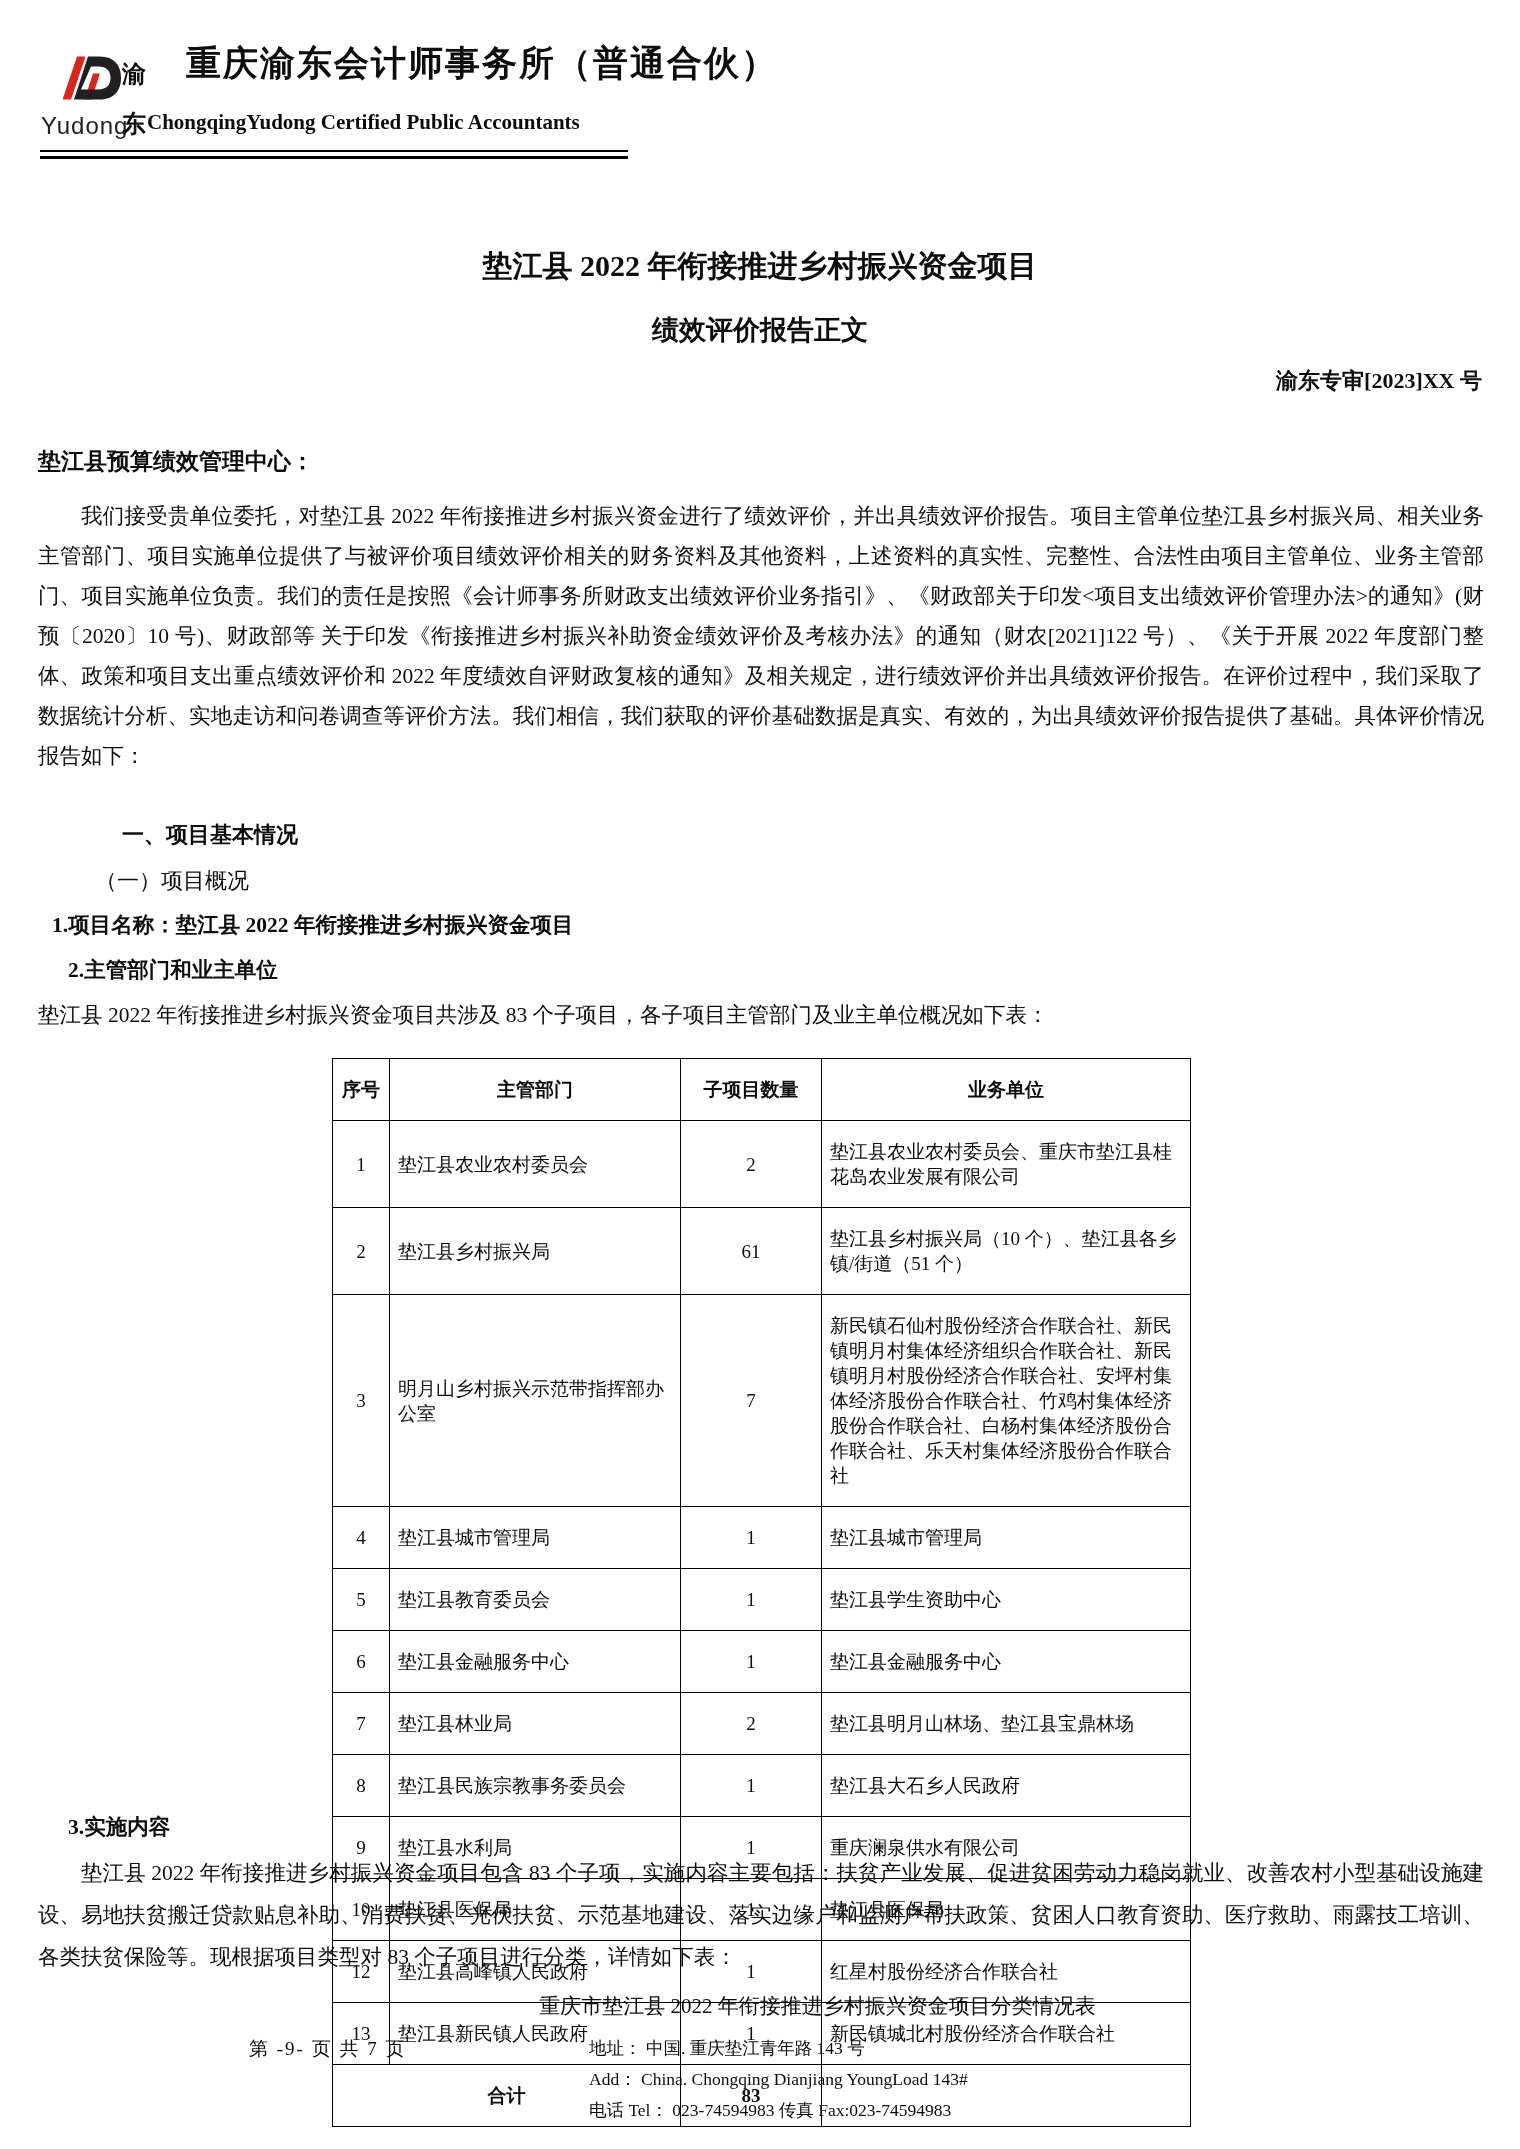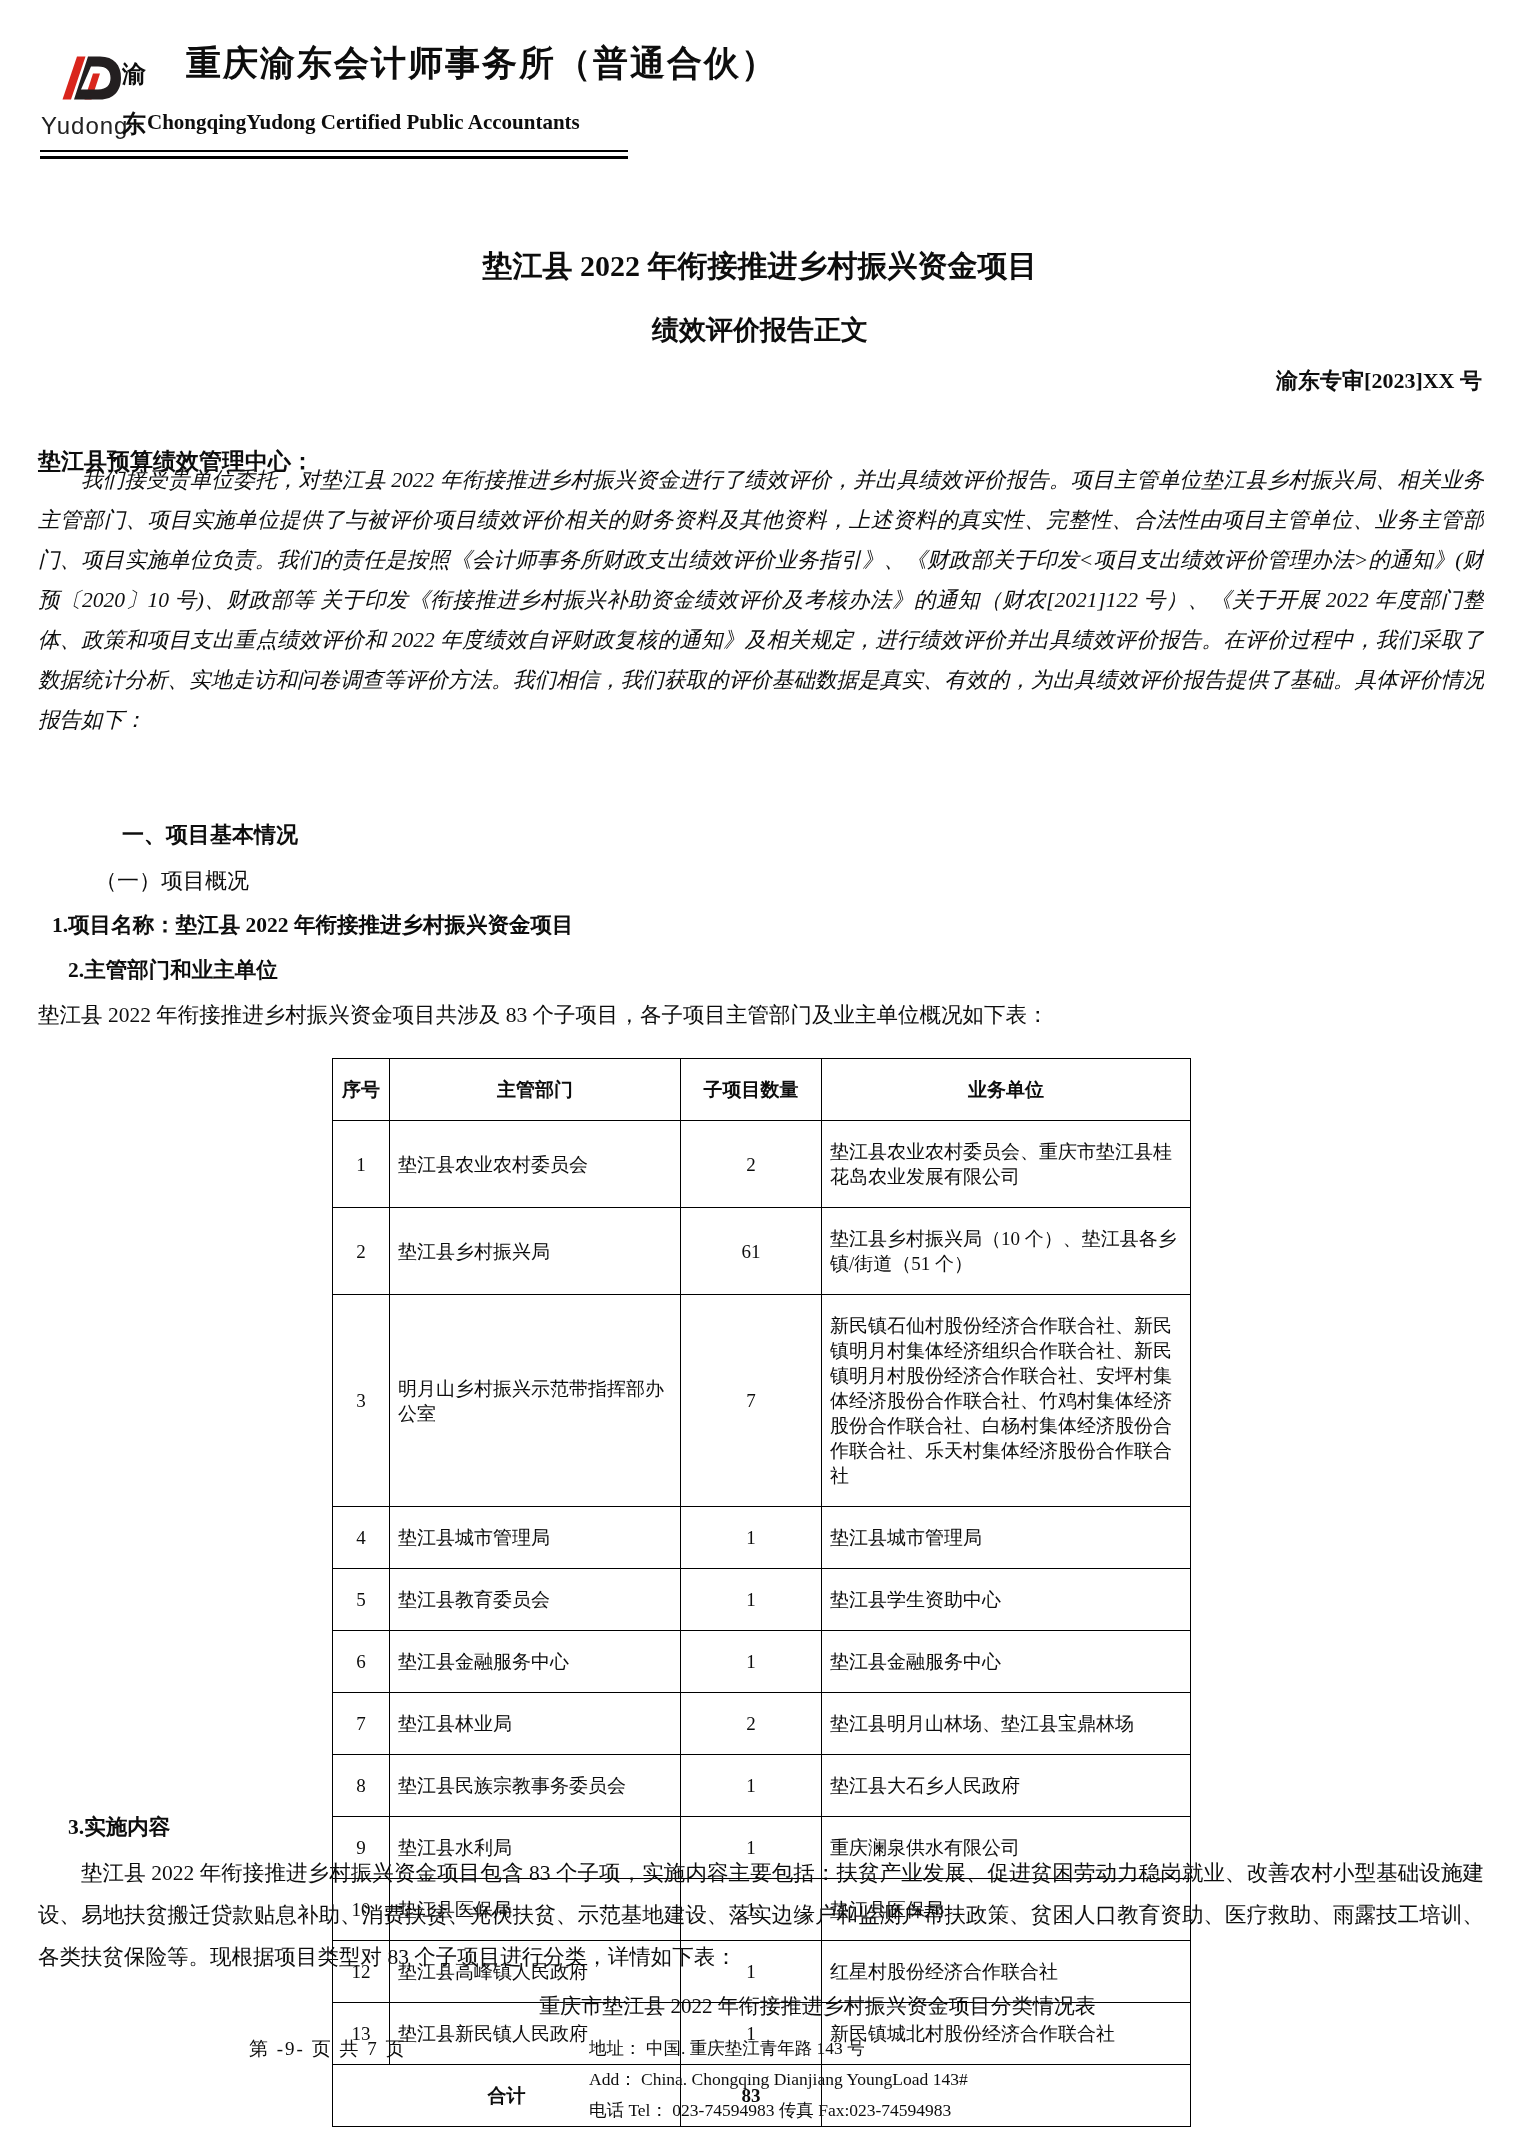--- a/index.html
+++ b/index.html
@@ -15,22 +15,22 @@
   .logo-latin{left:41px;top:112px;font-size:24px;font-family:"Liberation Sans","DejaVu Sans",sans-serif;letter-spacing:1px;color:#222;}
   .company-cn{left:186px;top:40px;font-size:35px;font-weight:bold;letter-spacing:2px;}
   .company-en{left:147px;top:110px;font-size:21px;font-weight:bold;}
   .header-rule{left:40px;top:150px;width:588px;height:4px;border-top:2px solid #000;border-bottom:3px solid #000;}
   
   .title1{top:236px;left:0;right:0;text-align:center;font-size:30px;font-weight:bold;margin-top:10px;}
   .title2{top:312px;left:0;right:0;text-align:center;font-size:27px;font-weight:bold;}
   .doc-num{top:366px;right:38px;font-size:22px;font-weight:bold;}
   
   .addressee{top:446px;left:38px;font-size:23px;font-weight:bold;}
-  .intro{top:460px;left:38px;width:1446px;height:284px;overflow:hidden;
-         font-size:21.5px;line-height:40px;text-indent:43px;text-align:justify;font-style:italic;}
+  .intro{top:496px;left:38px;width:1446px;height:284px;overflow:hidden;
+         font-size:21.5px;line-height:40px;text-indent:43px;text-align:justify;}
   .sec1{top:820px;left:122px;font-size:22px;font-weight:bold;}
   .sec1a{top:866px;left:95px;font-size:22px;font-weight:normal;}
   .item1{top:910px;left:52px;font-size:21.5px;font-weight:bold;}
   .item2{top:955px;left:68px;font-size:21.5px;font-weight:bold;}
   .table-intro{top:1000px;left:38px;width:1446px;font-size:21.5px;}
   
   .org-table-wrap{top:1058px;left:332px;}
   table.org{border-collapse:collapse;width:858px;table-layout:fixed;}
   table.org th,table.org td{border:1.5px solid #000;padding:18px 8px;font-size:19px;line-height:25px;overflow:hidden;vertical-align:middle;}
   table.org th{font-weight:bold;text-align:center;}

